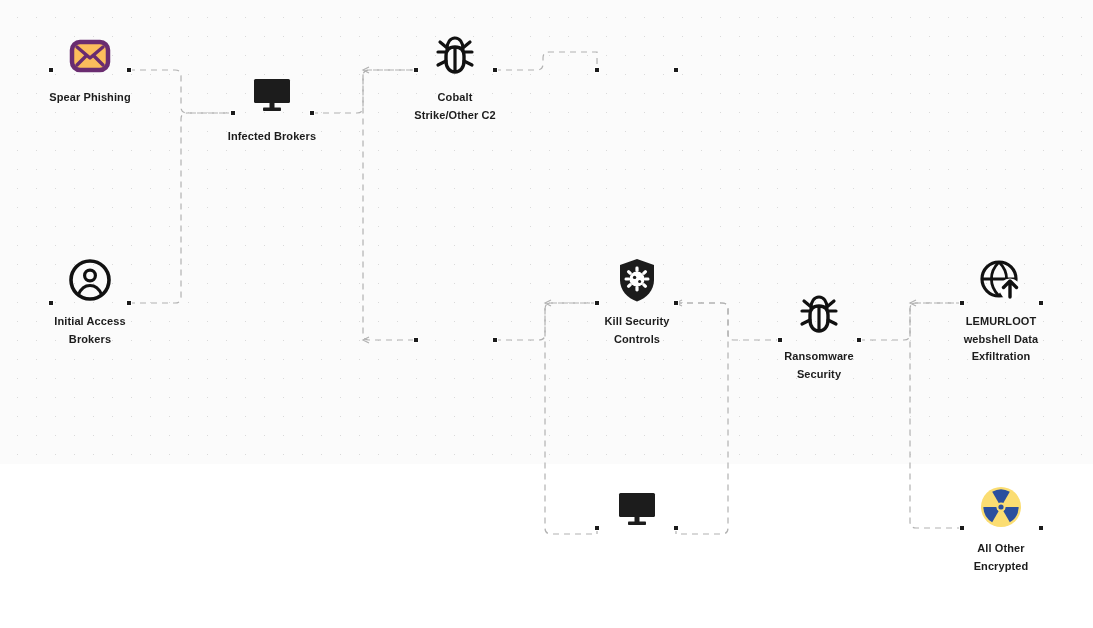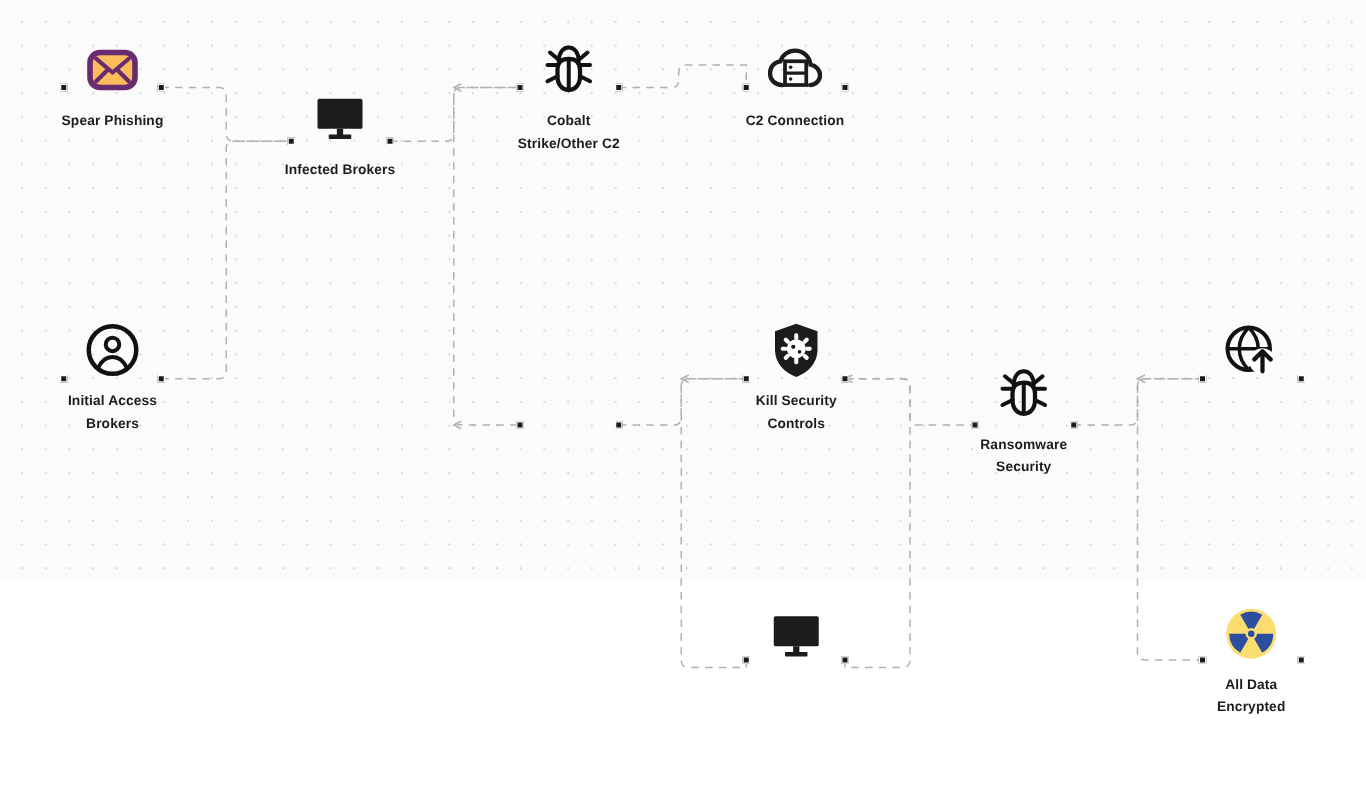--- a/index.html
+++ b/index.html
@@ -163,32 +163,20 @@
       <svg width="42" height="44" viewBox="0 0 42 44">
         <path d="M13,15 C13,8 16.5,4 21,4 C25.5,4 29,8 29,15" fill="none" stroke="#111" stroke-width="3.2" stroke-linecap="round"></path>
         <path d="M12,22 C12,15 16,13 21,13 C26,13 30,15 30,22 L30,27 C30,34 26,38 21,38 C16,38 12,34 12,27 Z" fill="none" stroke="#111" stroke-width="3.4"></path>
         <path d="M12,18 L4,18 M30,18 L38,18 M12,27 L4,31 M30,27 L38,31 M12,13 L6,8 M30,13 L36,8" fill="none" stroke="#111" stroke-width="3.2" stroke-linecap="round"></path>
         <path d="M21,13 L21,38" stroke="#111" stroke-width="3.2"></path>
       </svg>
     </div>
     <div class="node-label">Cobalt Strike/Other C2</div>
   </div>
 
-  <div class="node" style="left:636px; top:33px;">
-    <div class="node-icon">
-      <svg width="44" height="38" viewBox="0 0 44 38">
-        <path d="M12,31 C6,31 2,27 2,21.5 C2,16.5 5.5,12.6 10.3,12.1 C11.8,7 16.5,3.5 22,3.5 C28.5,3.5 33.8,8.4 34.4,14.7 C38.6,15.4 42,19 42,23.2 C42,27.5 38.5,31 34,31" fill="none" stroke="#1c1c1c" stroke-width="3.4" stroke-linecap="round"></path>
-        <rect x="14" y="12" width="17" height="19" fill="none" stroke="#1c1c1c" stroke-width="3"></rect>
-        <path d="M14,21.5 L31,21.5" stroke="#1c1c1c" stroke-width="2.6"></path>
-        <circle cx="18.5" cy="16.8" r="1.4" fill="#1c1c1c"></circle>
-        <circle cx="18.5" cy="26.2" r="1.4" fill="#1c1c1c"></circle>
-      </svg>
-    </div>
-    <div class="node-label">C2 Connection</div>
-  </div>
 
   <div class="node" style="left:90px; top:257px;">
     <div class="node-icon">
       <svg width="44" height="44" viewBox="0 0 44 44">
         <circle cx="22" cy="22" r="19" fill="none" stroke="#111" stroke-width="3.6"></circle>
         <circle cx="22" cy="17.5" r="5.4" fill="none" stroke="#111" stroke-width="3.2"></circle>
         <path d="M10.5,36.5 C13,30.5 17.2,27.5 22,27.5 C26.8,27.5 31,30.5 33.5,36.5" fill="none" stroke="#111" stroke-width="3.2" stroke-linecap="round"></path>
       </svg>
     </div>
     <div class="node-label">Initial Access Brokers</div>
@@ -231,20 +219,21 @@
 
   <div class="node" style="left:1001px; top:257px;">
     <div class="node-icon">
       <svg width="44" height="44" viewBox="0 0 44 44">
         <circle cx="20" cy="21" r="17" fill="none" stroke="#111" stroke-width="3.2"></circle>
         <path d="M3,21 L37,21 M20,4 C14,10 12.4,16 12.4,21 C12.4,26 14,32 20,38 M20,4 C26,10 27.6,16 27.6,21 C27.6,26 26,32 20,38" fill="none" stroke="#111" stroke-width="2.8"></path>
         <circle cx="31" cy="31" r="10.5" fill="#ffffff"></circle>
         <path d="M31,39 L31,23 M24.5,29.5 L31,23 L37.5,29.5" fill="none" stroke="#111" stroke-width="3.4" stroke-linecap="round" stroke-linejoin="round"></path>
       </svg>
     </div>
+    <div class="node-label wide">LEMURLOOT webshell Data Exfiltration</div>
   </div>
 
   <div class="node" style="left:637px; top:486px;">
     <div class="node-icon">
       <svg width="40" height="36" viewBox="0 0 40 36">
         <rect x="2" y="2" width="36" height="24" rx="1.5" fill="#1c1c1c"></rect>
         <rect x="17.5" y="26" width="5" height="5" fill="#1c1c1c"></rect>
         <rect x="11" y="30.5" width="18" height="3.6" rx="0.8" fill="#1c1c1c"></rect>
       </svg>
     </div>
@@ -256,16 +245,16 @@
         <circle cx="22" cy="22" r="20" fill="#fbdd72"></circle>
         <g fill="#2b4f9e">
           <path d="M22,22 L13.2,6.8 A17.6,17.6 0 0 1 30.8,6.8 Z"></path>
           <path d="M22,22 L30.8,37.2 A17.6,17.6 0 0 0 39.6,22 Z"></path>
           <path d="M22,22 L4.4,22 A17.6,17.6 0 0 0 13.2,37.2 Z"></path>
         </g>
         <circle cx="22" cy="22" r="4.6" fill="#fbdd72"></circle>
         <circle cx="22" cy="22" r="2.6" fill="#2b4f9e"></circle>
       </svg>
     </div>
-    <div class="node-label">All Data Encrypted</div>
+    <div class="node-label">All Other Encrypted</div>
   </div>
 
 </div>
 
 </body></html>

